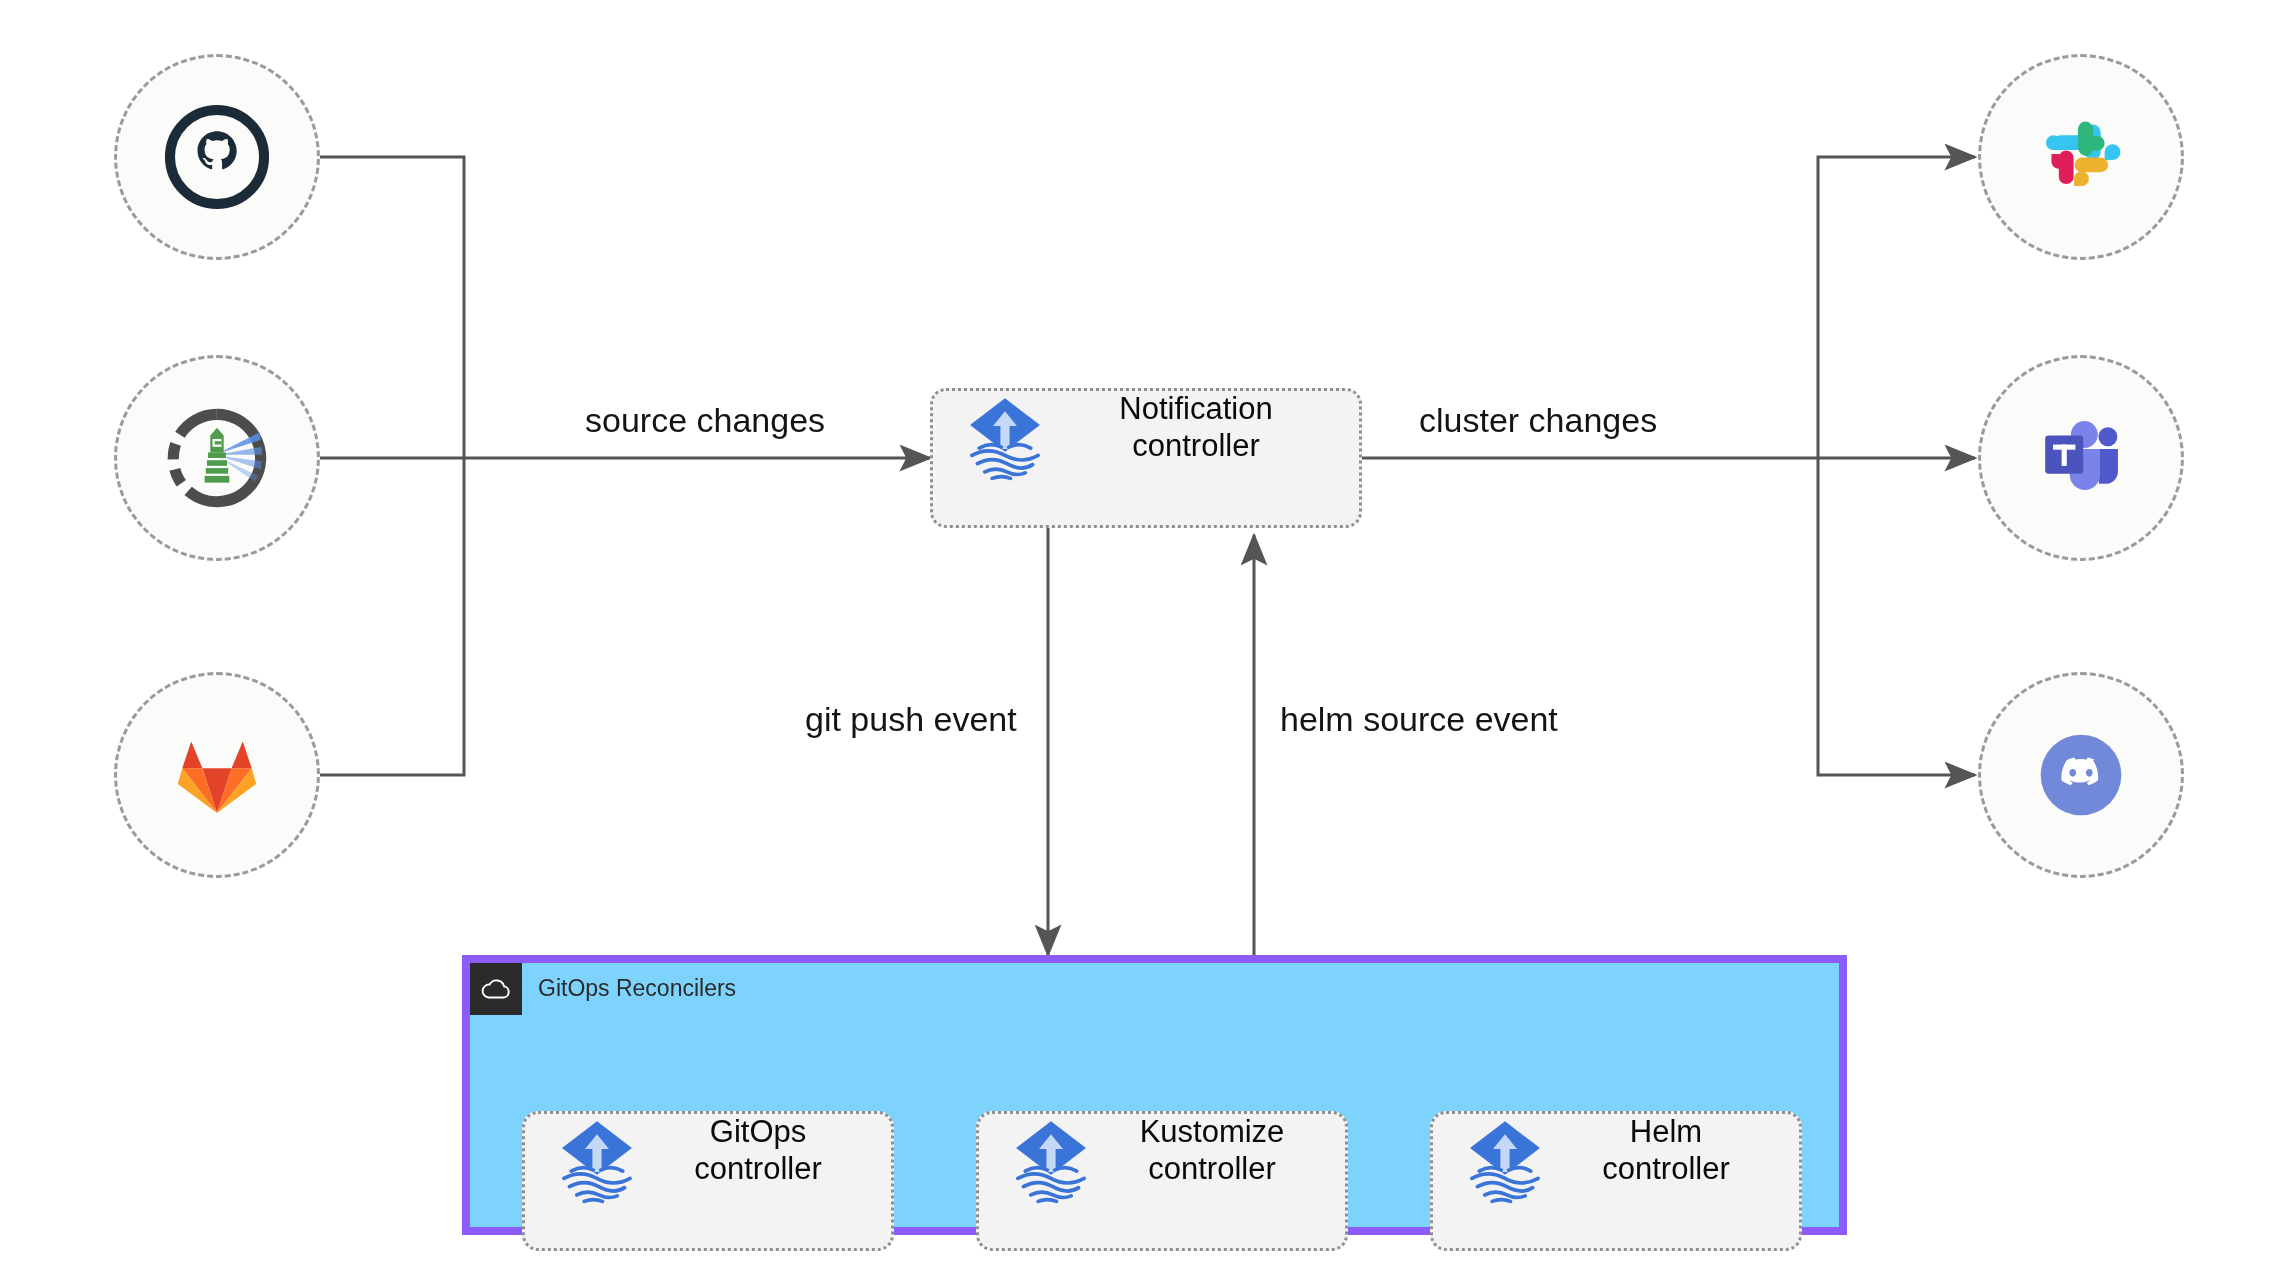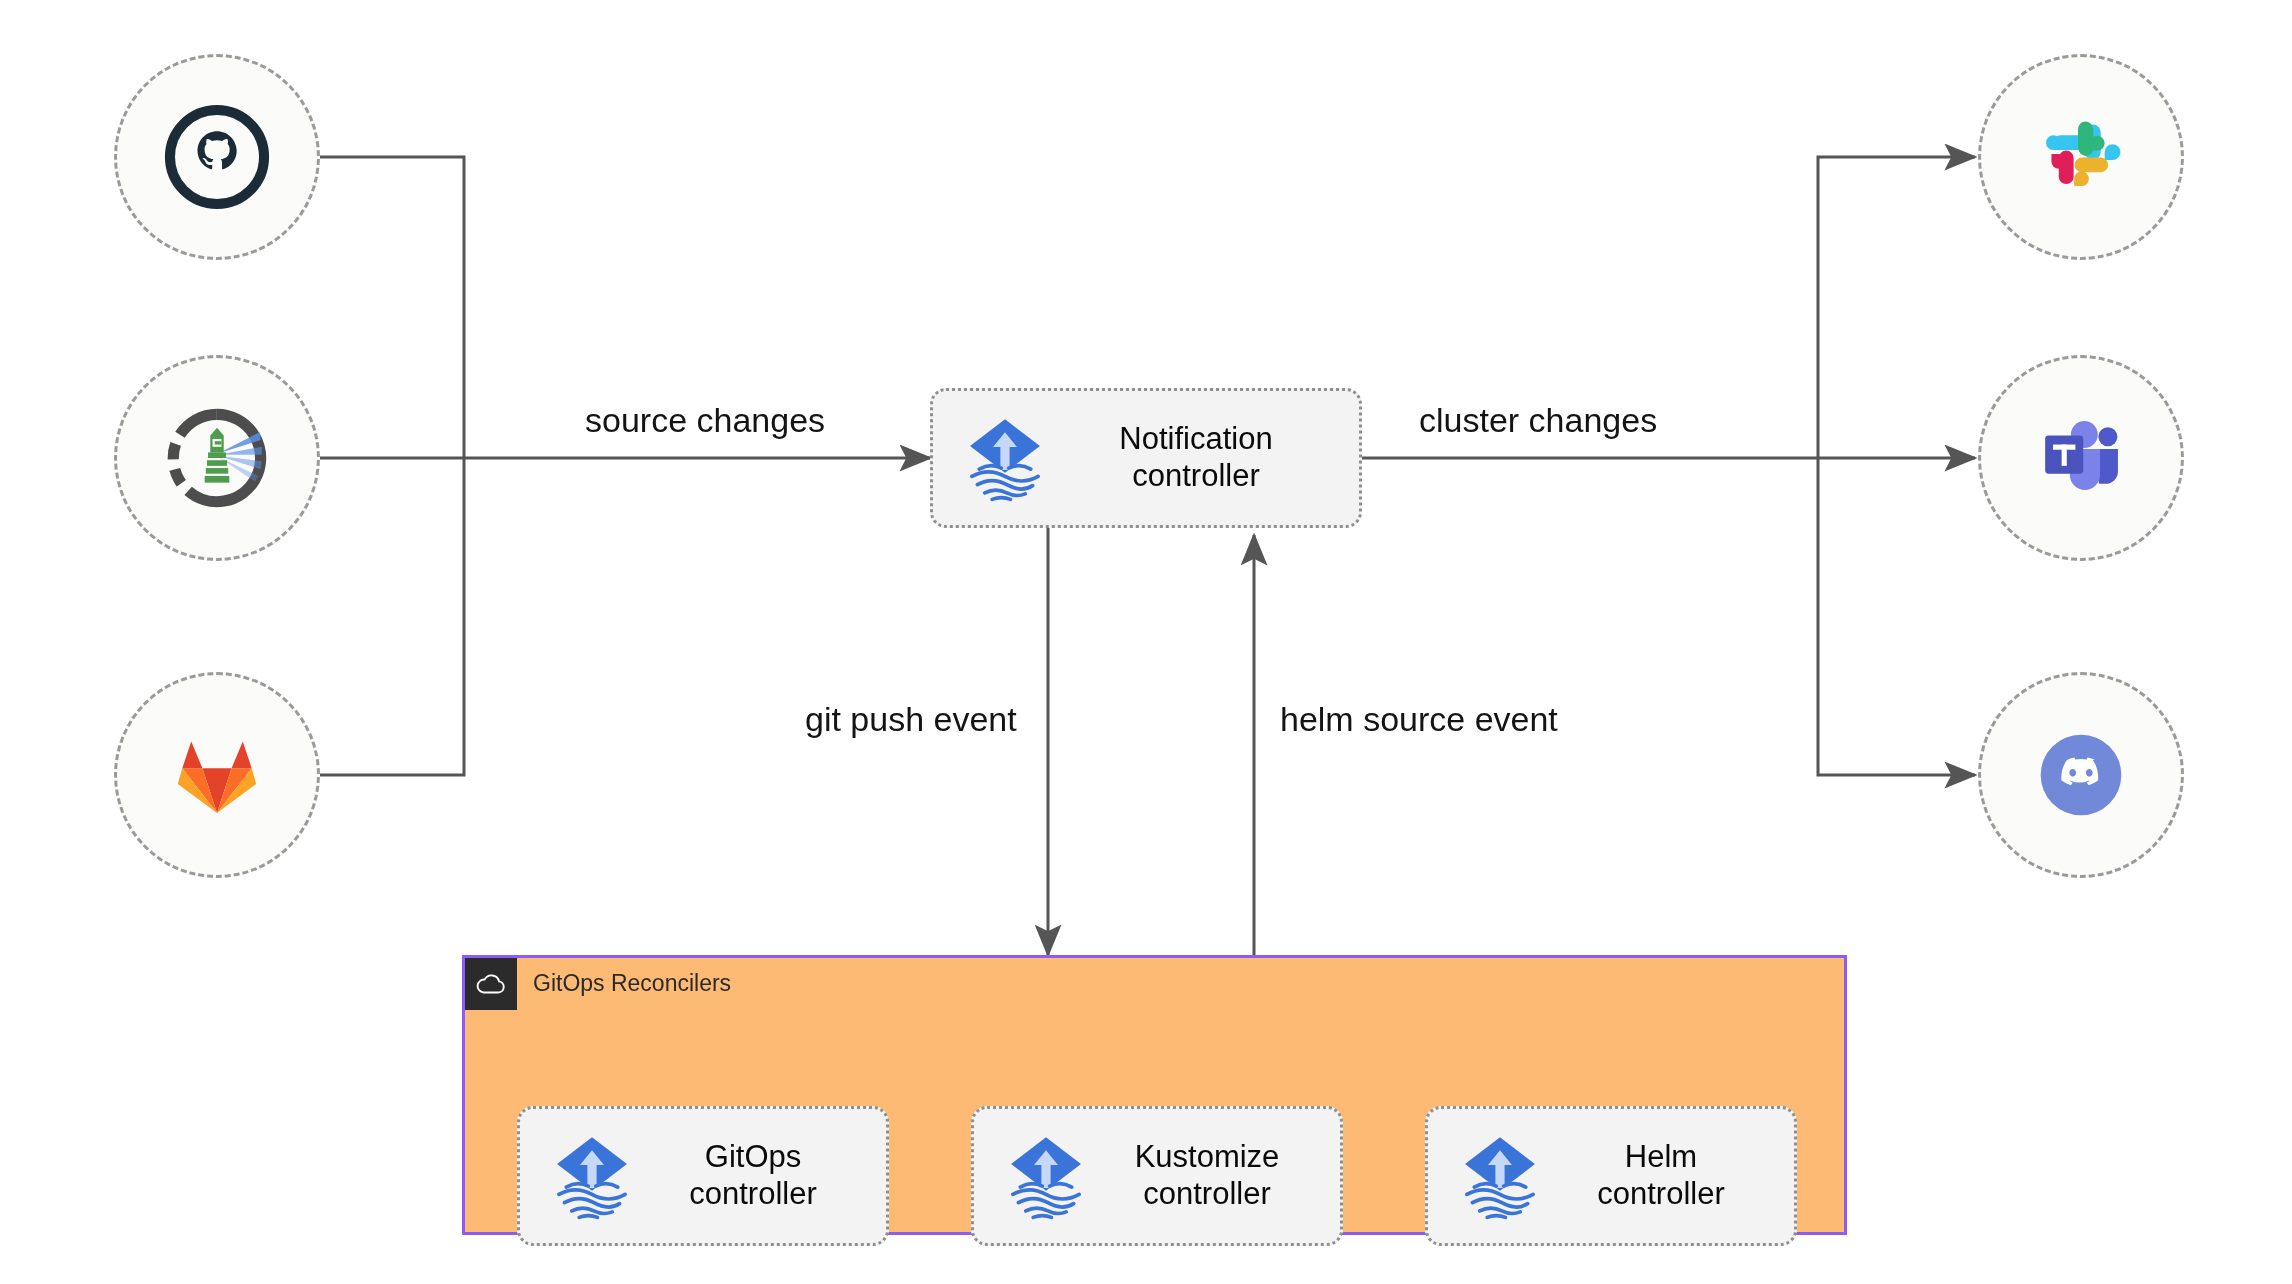--- a/index.html
+++ b/index.html
@@ -46,21 +46,21 @@
 
   
   .ctrl-box {
     position: absolute;
     box-sizing: border-box;
     background: #f3f3f3;
     border: 3px dotted #8f8f8f;
     border-radius: 16px;
     display: flex;
     flex-direction: row;
-    align-items: center;
+    align-items: flex-start;
   }
   .ctrl-box .flux-logo {
     width: 92px;
     height: 92px;
     flex: 0 0 auto;
     margin-left: 26px;
   }
   .ctrl-box .ctrl-label {
     flex: 1 1 auto;
     text-align: center;
@@ -68,22 +68,22 @@
     line-height: 1.18;
     color: #0a0a0a;
     padding-right: 18px;
     white-space: pre-line;
   }
 
   
   #group-gitops {
     position: absolute;
     box-sizing: border-box;
-    background: #fdba74;
-    border: 3px solid #8b5cf6;
+    background: #7dd3fc;
+    border: 8px solid #8b5cf6;
   }
   #group-gitops .group-header {
     display: flex;
     align-items: flex-start;
     height: 52px;
   }
   #group-gitops .group-badge {
     width: 52px;
     height: 52px;
     background: #2b2b2b;

